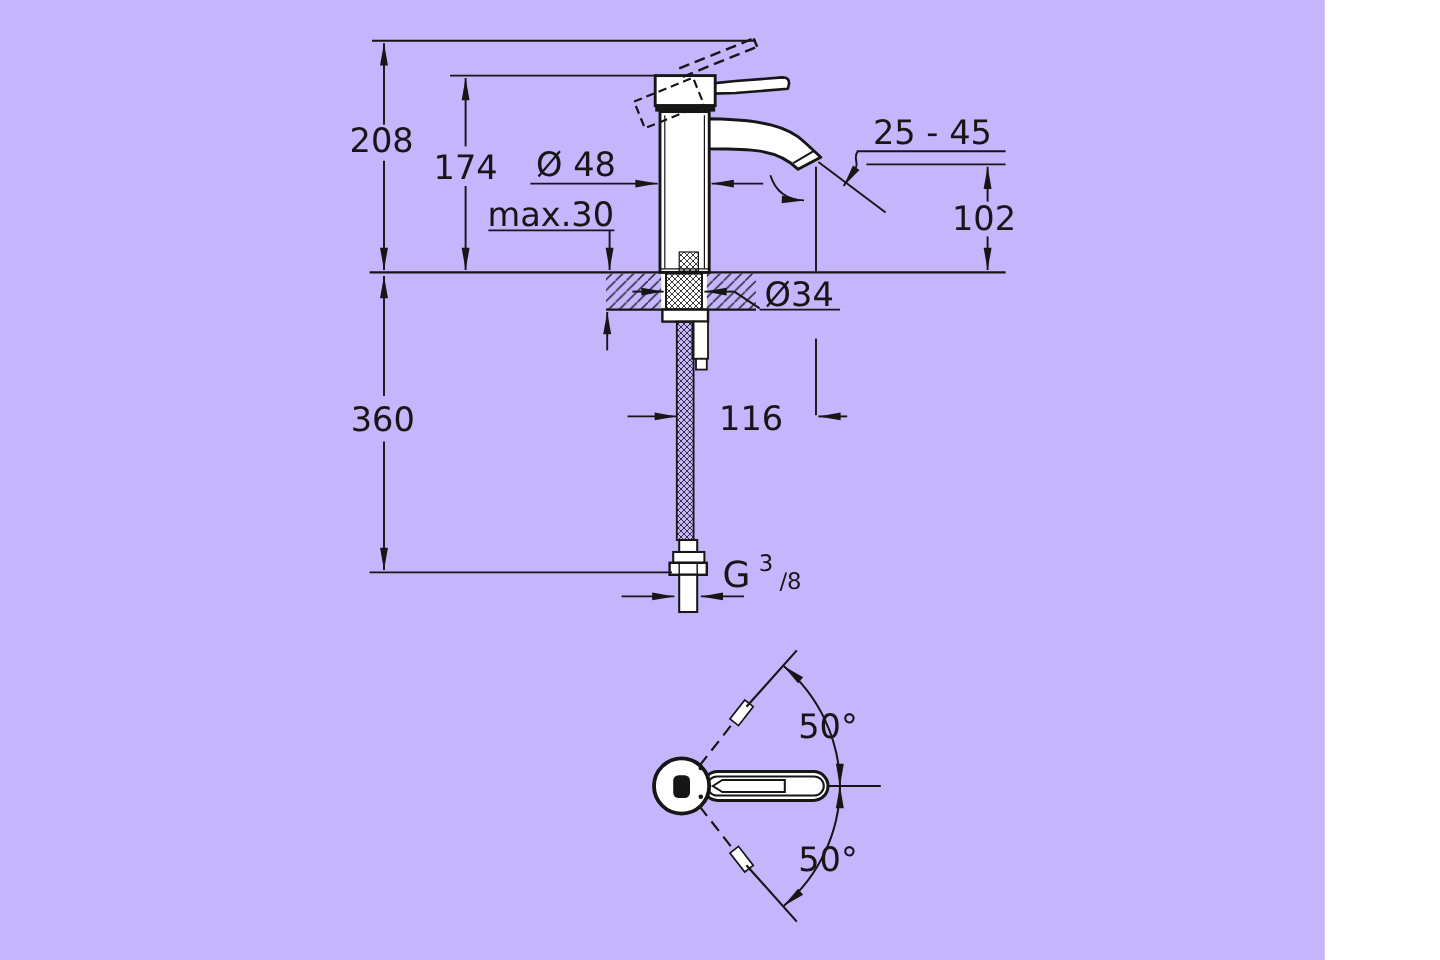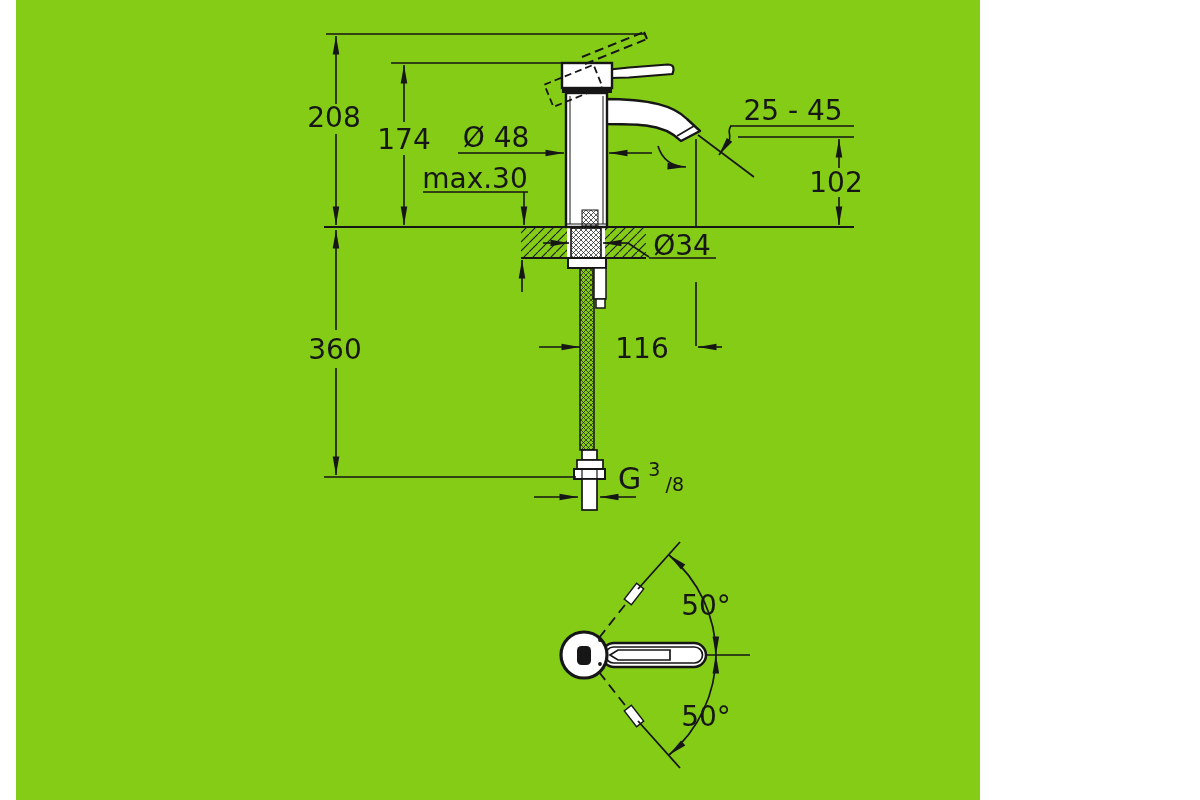--- a/index.html
+++ b/index.html
@@ -1,17 +1,17 @@
 <!DOCTYPE html>
 <html><head>
 <meta charset="utf-8">
 <style>
   html,body{margin:0;padding:0;background:#ffffff;}
-  .canvas{position:relative;width:964px;height:800px;background:#84cc16;overflow:hidden;
-          font-family:"DejaVu Sans","Liberation Sans",sans-serif;margin-left:16px;}
+  .canvas{position:relative;width:1104px;height:800px;background:#c4b5fd;overflow:hidden;
+          font-family:"DejaVu Sans","Liberation Sans",sans-serif;}
   svg{position:absolute;left:0;top:0;}
   svg text{font-family:"DejaVu Sans","Liberation Sans",sans-serif;fill:#161616;}
   .dimtxt{font-size:28px;}
   .thread-main{font-size:30px;}
   .thread-frac{font-size:19px;}
 </style>
 </head>
 <body>
 
 <div class="canvas">

